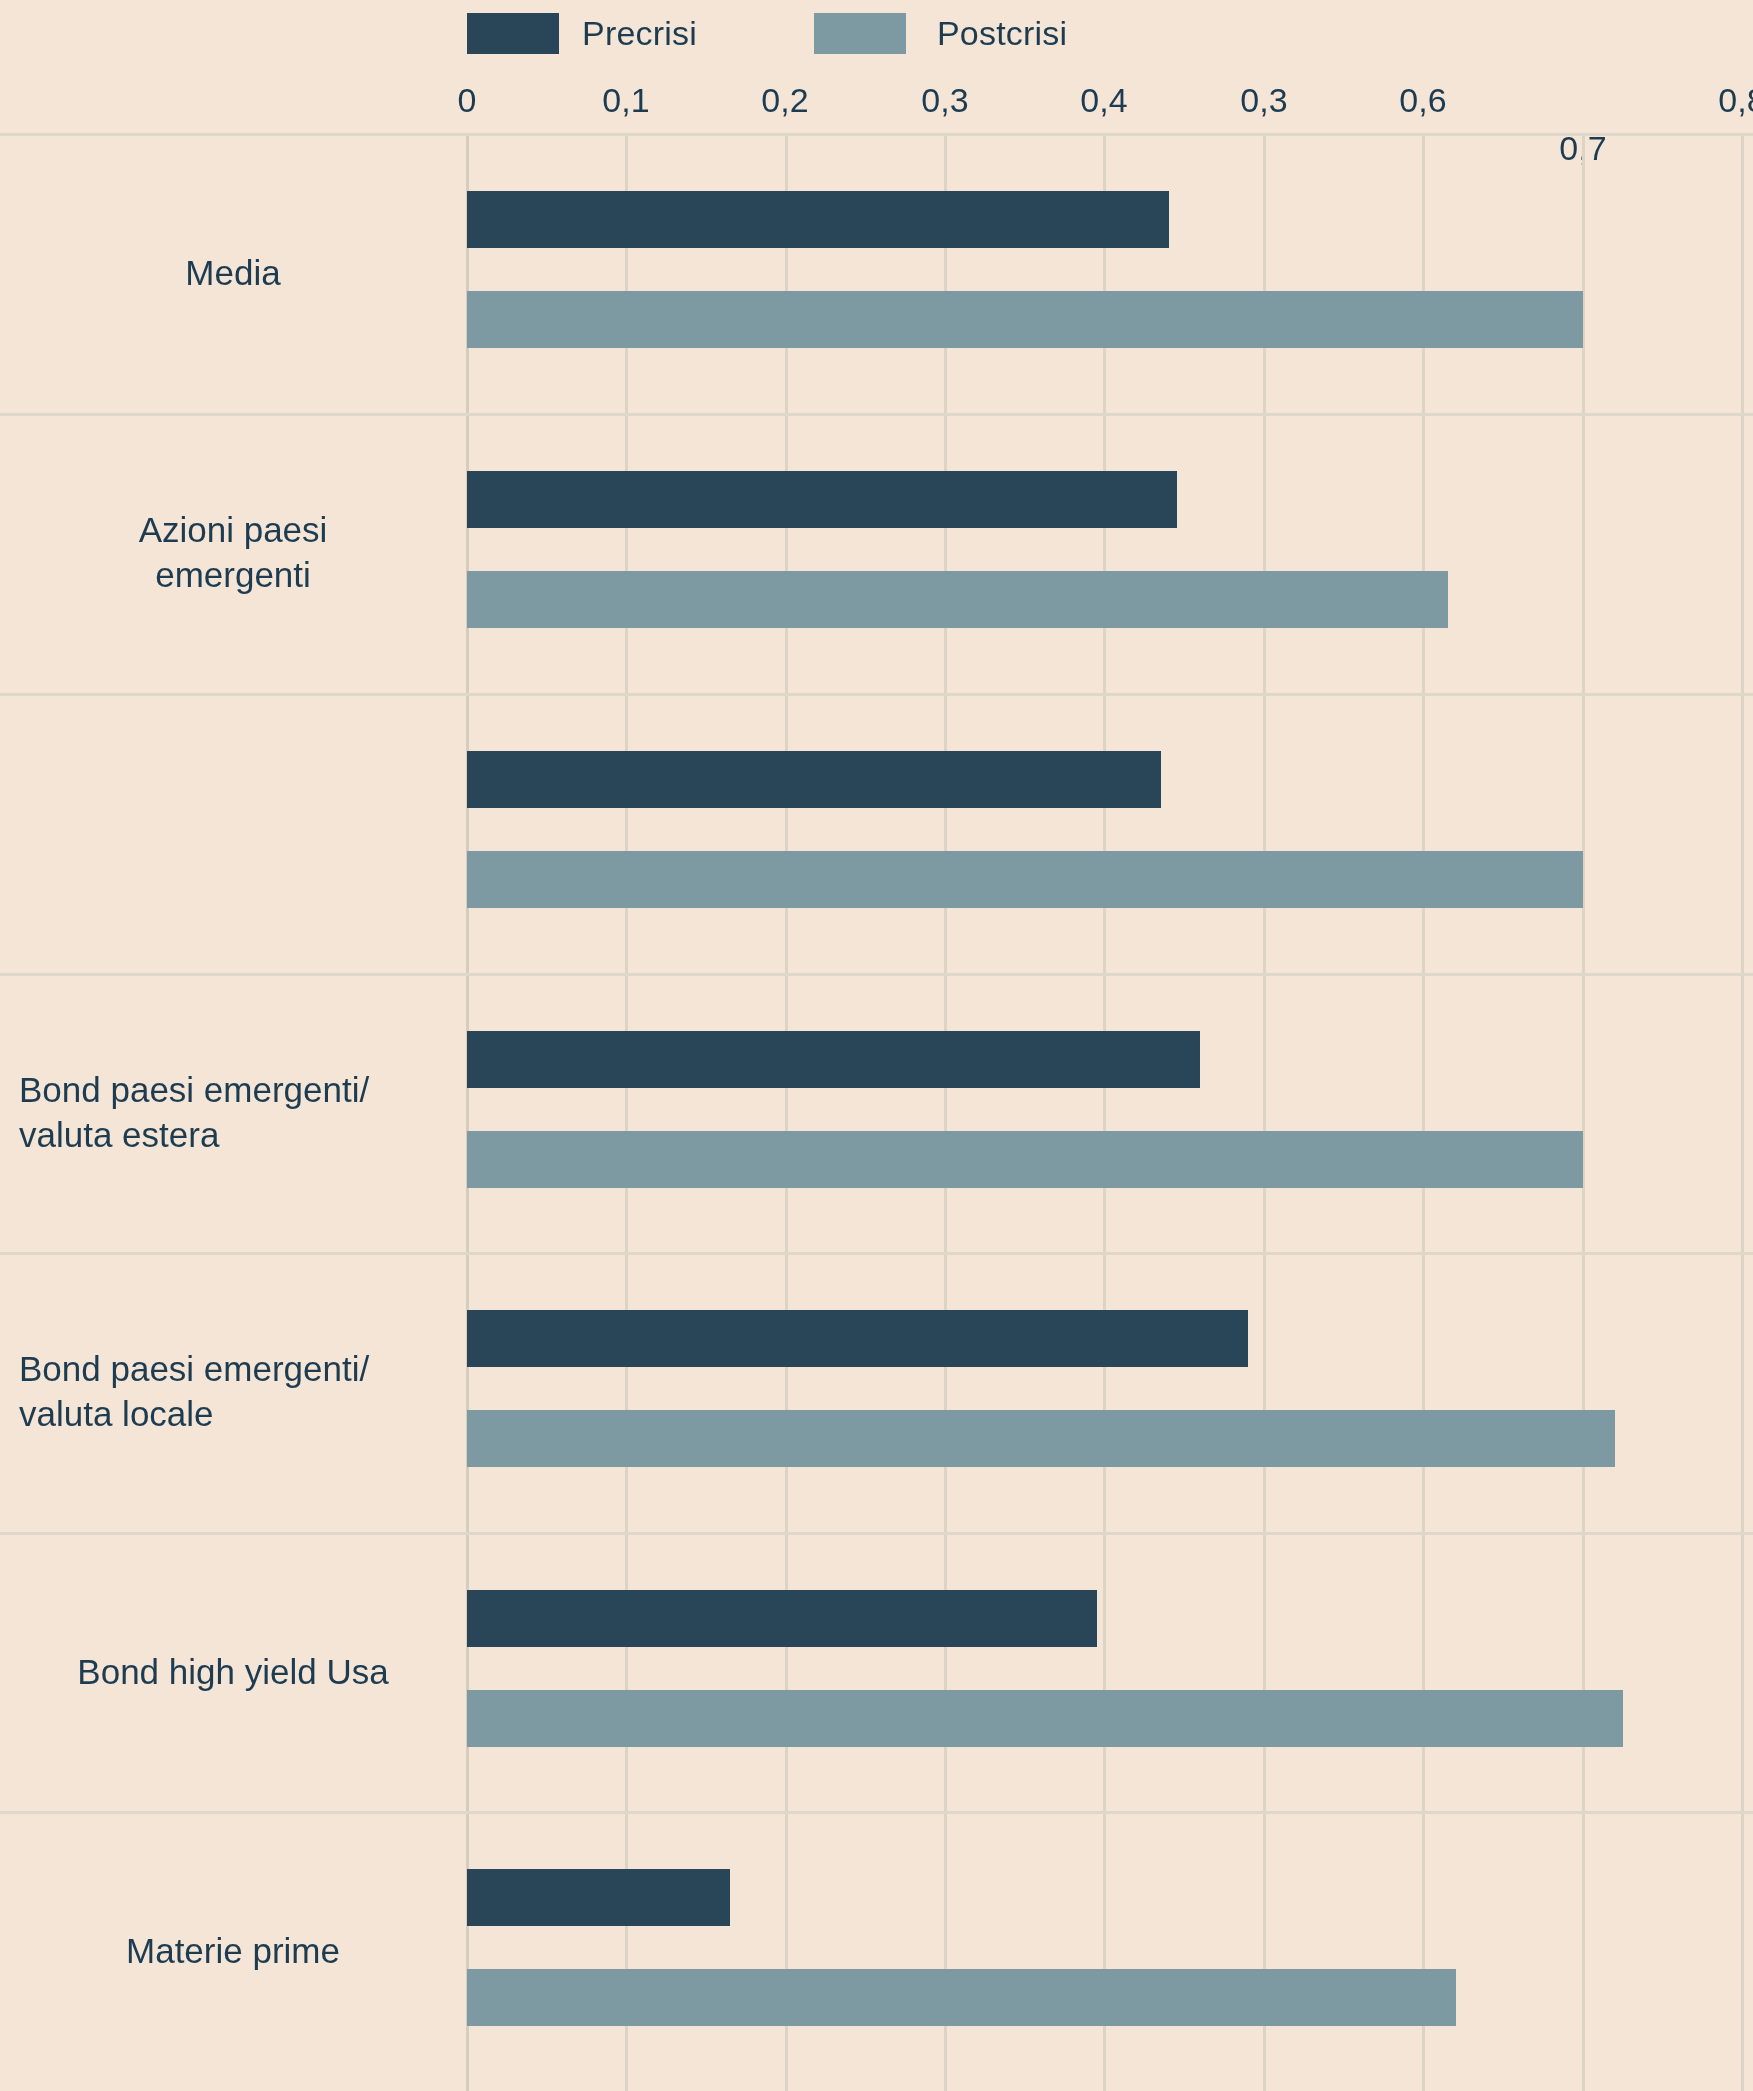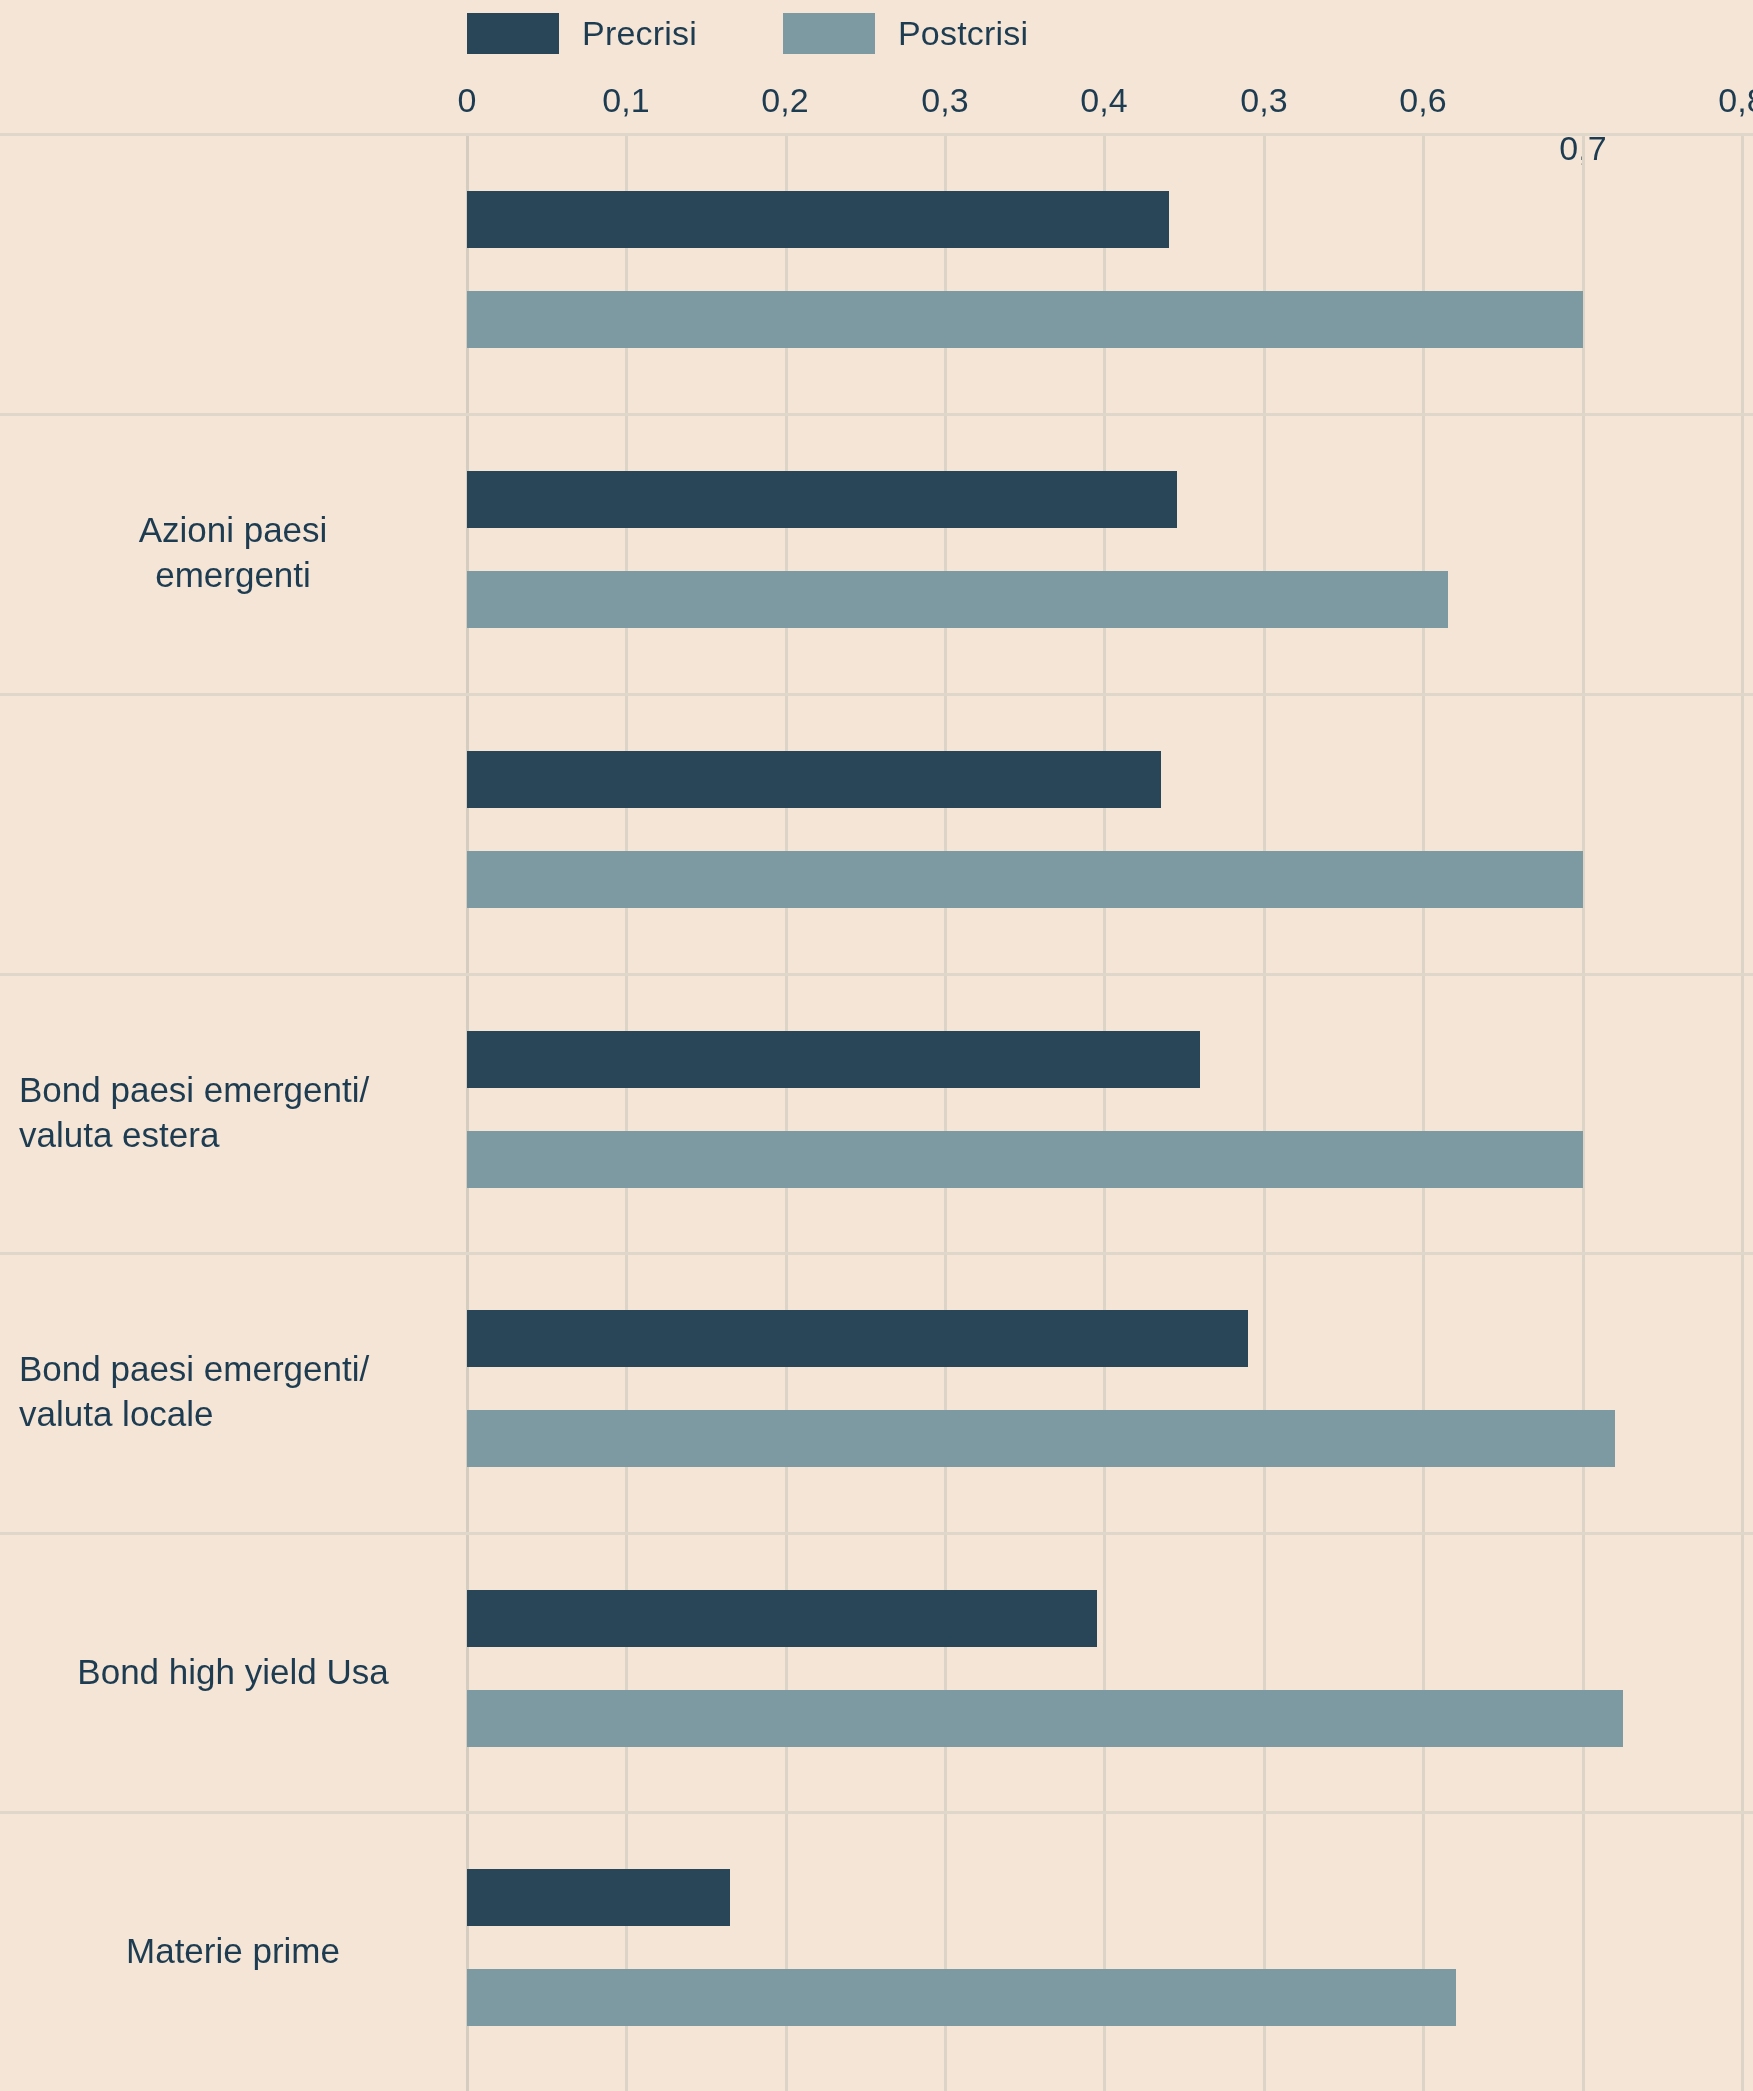--- a/index.html
+++ b/index.html
@@ -29,21 +29,22 @@
     height: 67px;
     display: flex;
     align-items: center;
     gap: 0px;
   }
   .legend-entry {
     display: flex;
     align-items: center;
   }
   .legend-entry + .legend-entry {
-    margin-left: 86px;
+    margin-left: 117px;
+    gap: 8px;
   }
   .legend-swatch {
     width: 92px;
     height: 41px;
     display: block;
   }
   .legend-swatch.precrisi { background: #284658; }
   .legend-swatch.postcrisi { background: #7d99a1; }
   .legend-label {
     margin-left: 23px;
@@ -162,20 +163,21 @@
         <div class="vgrid" style="left: 944px;"></div>
         <div class="vgrid" style="left: 1103px;"></div>
         <div class="vgrid" style="left: 1263px;"></div>
         <div class="vgrid" style="left: 1422px;"></div>
         <div class="vgrid" style="left: 1582px;"></div>
         <div class="vgrid" style="left: 1741px;"></div>
       </div>
     <div id="rows">
         <div class="hgrid" style="top: 133px;"></div>
         <div class="cat-row" style="top: 133px; height: 280px;">
+          <div class="cat-label centered">Media</div>
           <div class="bar precrisi" title="Precrisi: 0.44" style="width: 702px; top: 58px; background: rgb(40, 70, 88);"></div>
           <div class="bar postcrisi" title="Postcrisi: 0.7" style="width: 1116px; top: 158px; background: rgb(125, 153, 161);"></div>
         </div>
         <div class="hgrid" style="top: 413px;"></div>
         <div class="cat-row" style="top: 413px; height: 280px;">
           <div class="cat-label centered">Azioni paesi<br>emergenti</div>
           <div class="bar precrisi" title="Precrisi: 0.445" style="width: 710px; top: 58px; background: rgb(40, 70, 88);"></div>
           <div class="bar postcrisi" title="Postcrisi: 0.615" style="width: 981px; top: 158px; background: rgb(125, 153, 161);"></div>
         </div>
         <div class="hgrid" style="top: 693px;"></div>

